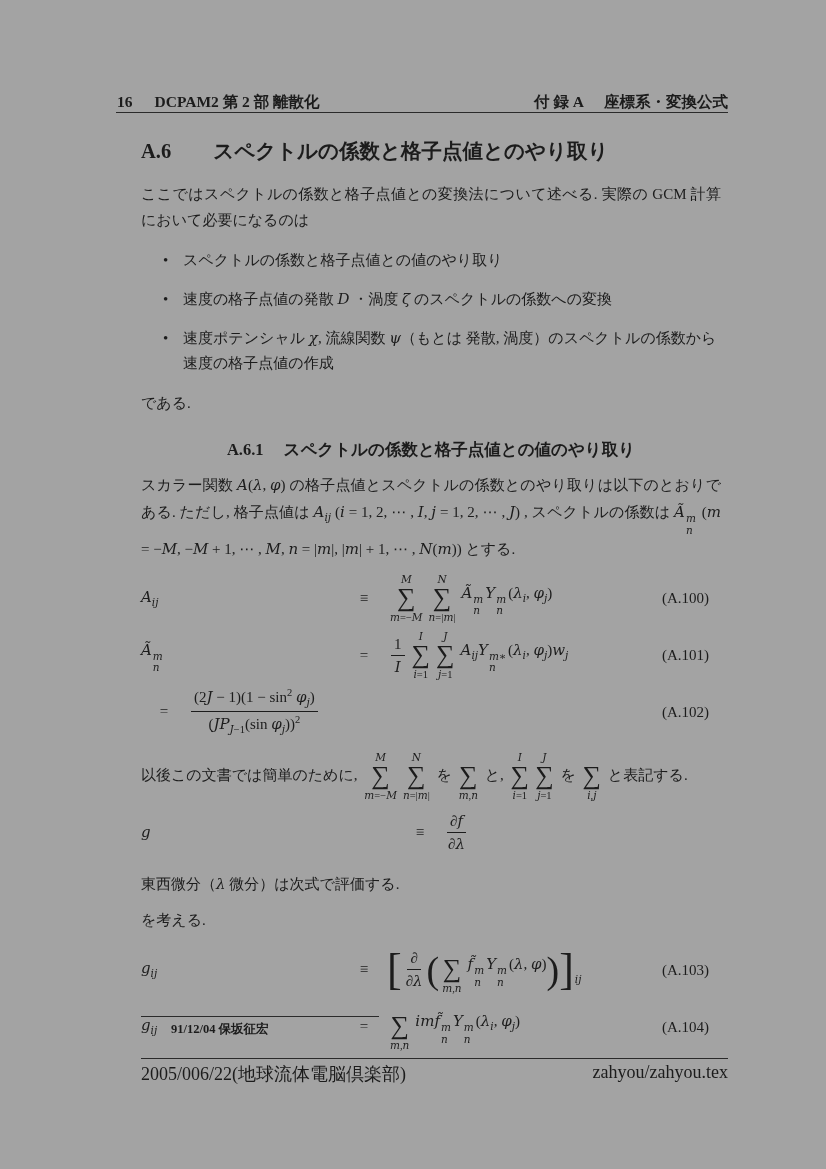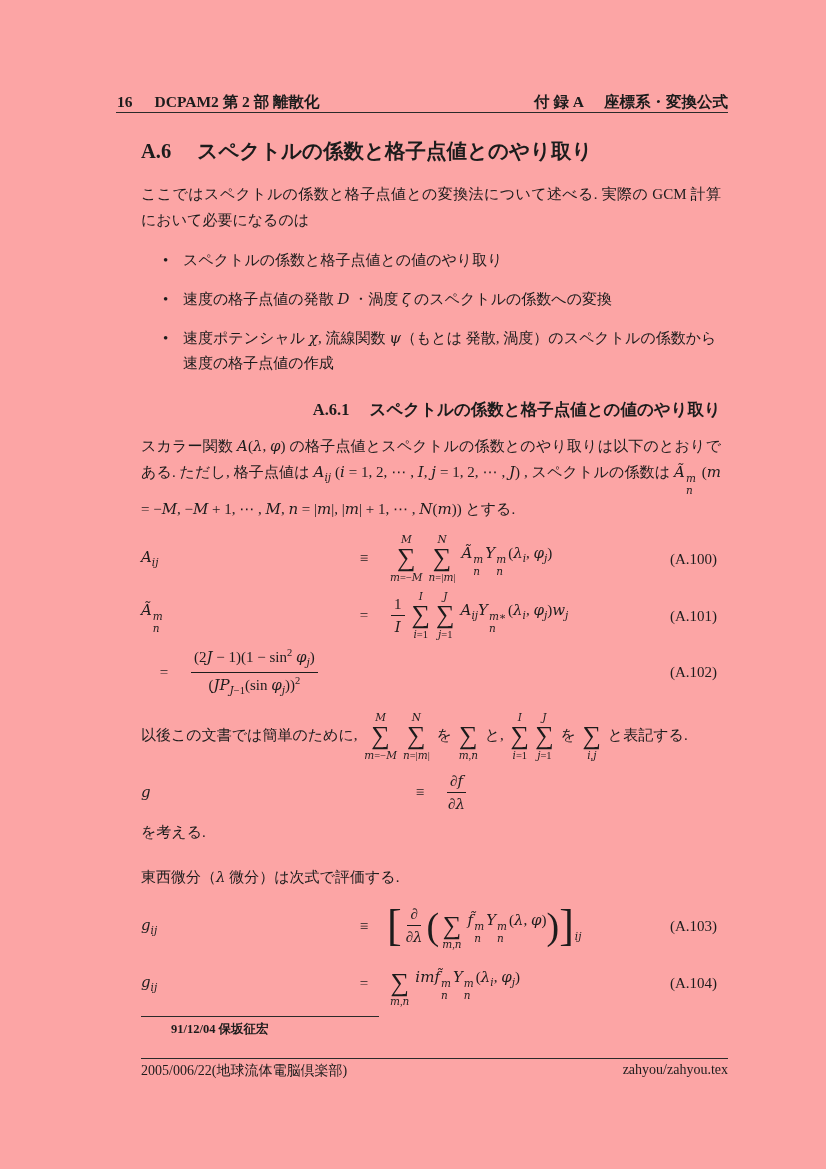--- a/index.html
+++ b/index.html
@@ -4,75 +4,75 @@
 <style>
   * { margin:0; padding:0; box-sizing:border-box; }
   html,body { background:#f2f2f2; }
   body {
     width:826px; height:1169px;
     font-family:"Liberation Serif","DejaVu Serif",serif;
     color:#1c1c1c;
   }
   .page {
     position:relative; width:826px; height:1169px;
-    background:#fca5a5; overflow:hidden;
+    background:#a3a3a3; overflow:hidden;
   }
   
   .header {
     position:absolute; left:117px; right:98px; top:93px;
     display:flex; align-items:baseline;
     font-weight:bold; font-size:15.5px; line-height:1.2;
   }
   .header .pgnum { margin-right:22px; }
   .header .spacer { flex:1; }
   .header .hlabel { margin-right:20px; }
   .header-rule {
     position:absolute; left:116px; right:98px; top:112px;
     border-top:1.5px solid #2a2a2a;
   }
   
   .main {
     position:absolute; left:141px; width:580px; top:128px;
     font-size:15px; line-height:1.78; text-align:justify;
   }
   h1.sec { font-size:20.5px; font-weight:bold; margin:10px 0 16px; line-height:1.3; text-align:left; }
-  h1.sec .secnum { margin-right:26px; }
-  h2.sec { font-size:16.5px; font-weight:bold; margin:22px 0 12px; line-height:1.3; text-align:right; }
+  h1.sec .secnum { margin-right:42px; }
+  h2.sec { font-size:16.5px; font-weight:bold; margin:22px 0 12px; line-height:1.3; text-align:center; }
   h2.sec .secnum { margin-right:20px; }
   .sec .sectitle { font-family:"Liberation Sans","DejaVu Sans",sans-serif; }
   p.body-par { margin:0 0 10px; }
   ul.blist { list-style:none; margin:14px 0 12px 20px; text-align:left; }
   ul.blist li { position:relative; padding-left:22px; margin-bottom:13px; line-height:1.72; }
   ul.blist li .bullet-mark { position:absolute; left:2px; top:0; }
   
   i { font-family:"DejaVu Serif","Liberation Serif",serif; }
   sub, sup { font-size:10.5px; }
   .eq { position:relative; display:flex; align-items:center; margin:6px 0; text-align:left; }
   .eq .lhs { flex:0 0 200px; text-align:left; white-space:nowrap; }
   .eq.geq .lhs { flex-basis:256px; }
   .eq .rel { flex:0 0 46px; text-align:center; }
   .eq .rhs { display:flex; align-items:center; white-space:nowrap; }
-  .eq .eqnum { position:absolute; right:4px; top:50%; transform:translateY(-50%);text-align:center; }
+  .eq .eqnum { position:absolute; right:12px; top:50%; transform:translateY(-50%);text-align:center; }
   .sum { display:inline-flex; flex-direction:column; align-items:center; margin:0 3px; vertical-align:middle; }
   .sum .lim { font-size:10.5px; line-height:1.25; white-space:nowrap; }
   .sum .sig { font-size:26px; line-height:0.95; }
   .frac { display:inline-flex; flex-direction:column; align-items:center; margin:0 4px; vertical-align:middle; }
   .frac .num { border-bottom:1px solid #1c1c1c; padding:0 3px 2px; line-height:1.2; white-space:nowrap; }
   .frac .den { padding-top:2px; line-height:1.2; white-space:nowrap; }
   .ss { display:inline-flex; flex-direction:column; align-items:flex-start; font-size:10.5px; line-height:1.1; vertical-align:-5px; margin:0 2px 0 1px; }
   .tok { white-space:nowrap; margin-left:3px; }
   .big { line-height:1; font-weight:normal; }
   .b1 { font-size:44px; }
   .b2 { font-size:38px; }
   .postsub { align-self:flex-end; font-size:10.5px; margin:0 0 5px 1px; }
   
   .footnote-rule { position:absolute; left:141px; top:1016px; width:238px; border-top:1px solid #2a2a2a; }
   .footnote { position:absolute; left:171px; top:1021px; font-size:12.5px;font-weight:bold; }
   .footer-rule { position:absolute; left:141px; right:98px; top:1058px; border-top:1px solid #2a2a2a; }
-  .footer { position:absolute; left:141px; right:98px; top:1062px; display:flex; font-size:14px; }
+  .footer { position:absolute; left:141px; right:98px; top:1062px; display:flex; font-size:18px; }
   .footer .spacer { flex:1; }
 </style>
 </head>
 <body>
 
 <div class="page">
 
   <div class="header">
     <span class="pgnum">16</span>
     <span>DCPAM2 第 2 部 離散化</span>
@@ -89,20 +89,21 @@
     </h1>
 
     <p class="body-par">ここではスペクトルの係数と格子点値との変換法について述べる. 実際の GCM 計算において必要になるのは</p>
 
     <ul class="blist">
       <li><span class="bullet-mark">•</span><span>スペクトルの係数と格子点値との値のやり取り</span></li>
       <li><span class="bullet-mark">•</span><span>速度の格子点値の発散 <i>D</i> ・渦度 <i>ζ</i> のスペクトルの係数への変換</span></li>
       <li><span class="bullet-mark">•</span><span>速度ポテンシャル <i>χ</i>, 流線関数 <i>ψ</i>（もとは 発散, 渦度）のスペクトルの係数から速度の格子点値の作成</span></li>
     </ul>
 
+    <p class="body-par">である.</p>
 
     <h2 class="sec">
       <span class="secnum">A.6.1</span><span class="sectitle">スペクトルの係数と格子点値との値のやり取り</span>
     </h2>
 
     <p class="body-par">スカラー関数 <i>A</i>(<i>λ</i>, <i>φ</i>) の格子点値とスペクトルの係数とのやり取りは以下のとおりである. ただし, 格子点値は <i>A</i><sub><i>ij</i></sub> (<i>i</i> = 1, 2, ⋯ , <i>I</i>, <i>j</i> = 1, 2, ⋯ , <i>J</i>) , スペクトルの係数は <i>Ã</i><span class="ss">
           <span><i>m</i></span>
           <span><i>n</i></span>
         </span> (<i>m</i> = −<i>M</i>, −<i>M</i> + 1, ⋯ , <i>M</i>, <i>n</i> = |<i>m</i>|, |<i>m</i>| + 1, ⋯ , <i>N</i>(<i>m</i>)) とする.</p>
 
@@ -203,23 +204,23 @@
       <span class="lhs"><i>g</i></span>
       <span class="rel">≡</span>
       <span class="rhs">
           <span class="frac">
             <span class="num">∂<i>f</i></span>
             <span class="den">∂<i>λ</i></span>
           </span>
         </span>
     </div>
 
+    <p class="body-par" style="margin-top:18px;">東西微分（<i>λ</i> 微分）は次式で評価する.</p>
+
     <p class="body-par">を考える.</p>
-
-    <p class="body-par" style="margin-top:18px;">東西微分（<i>λ</i> 微分）は次式で評価する.</p>
 
     <div class="eq" style="margin-top:10px;">
       <span class="lhs"><i>g</i><sub><i>ij</i></sub></span>
       <span class="rel">≡</span>
       <span class="rhs">
           <span class="big b1">[</span>
           <span class="frac">
             <span class="num">∂</span>
             <span class="den">∂<i>λ</i></span>
           </span>

